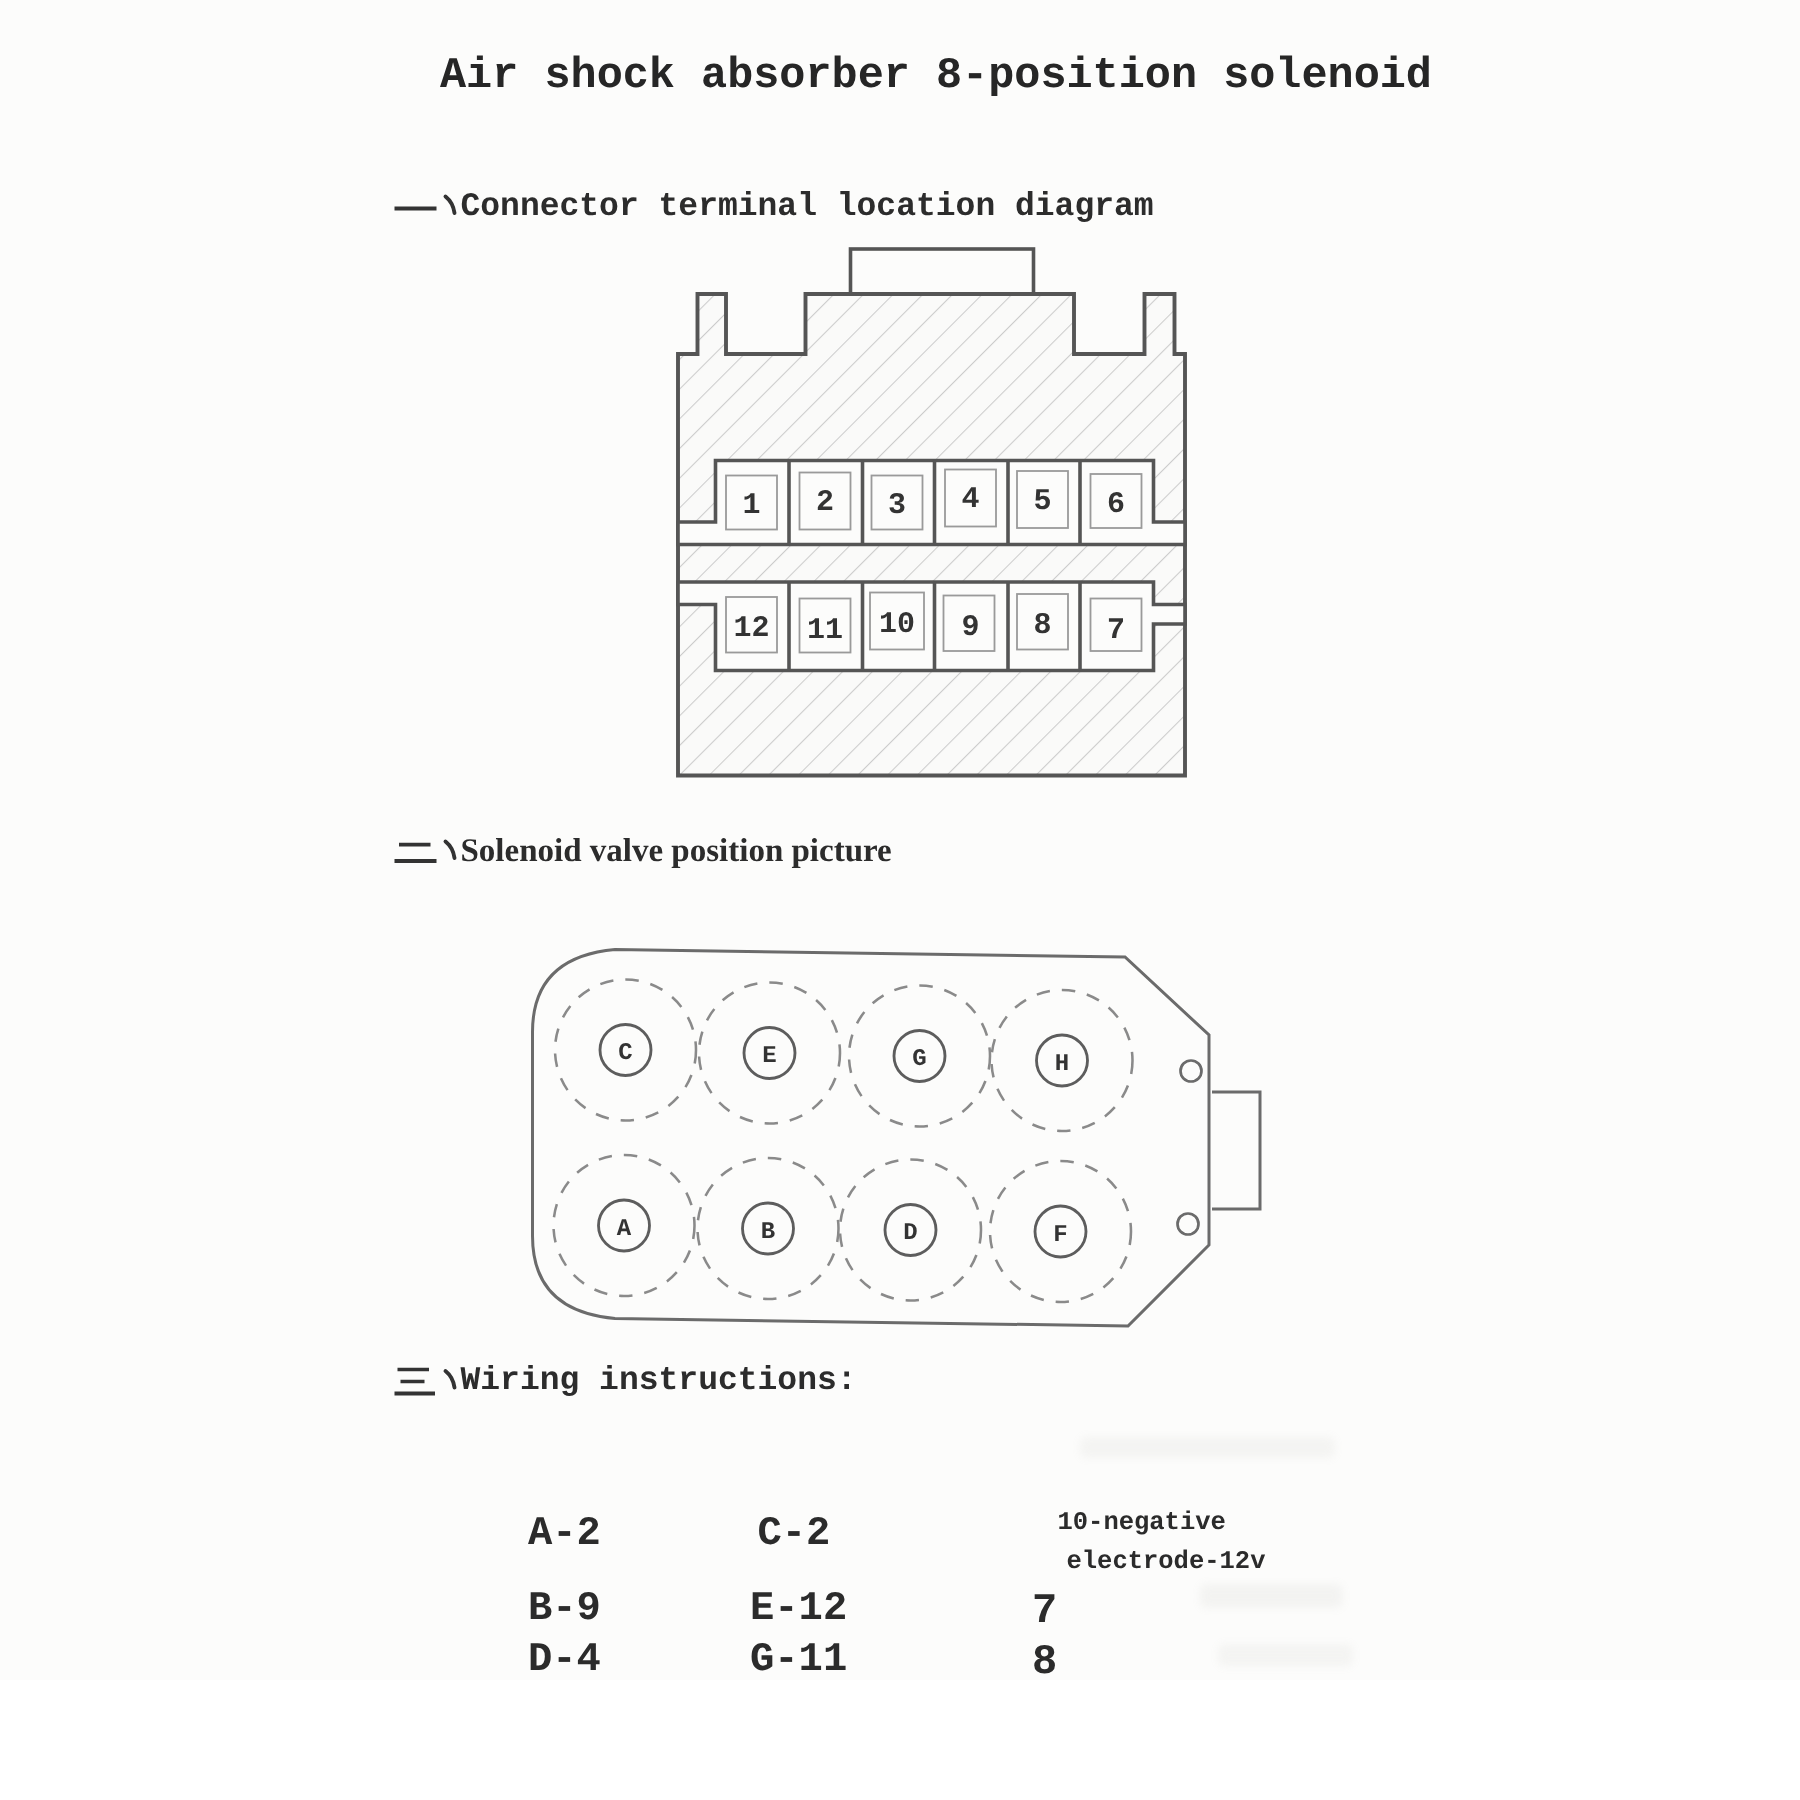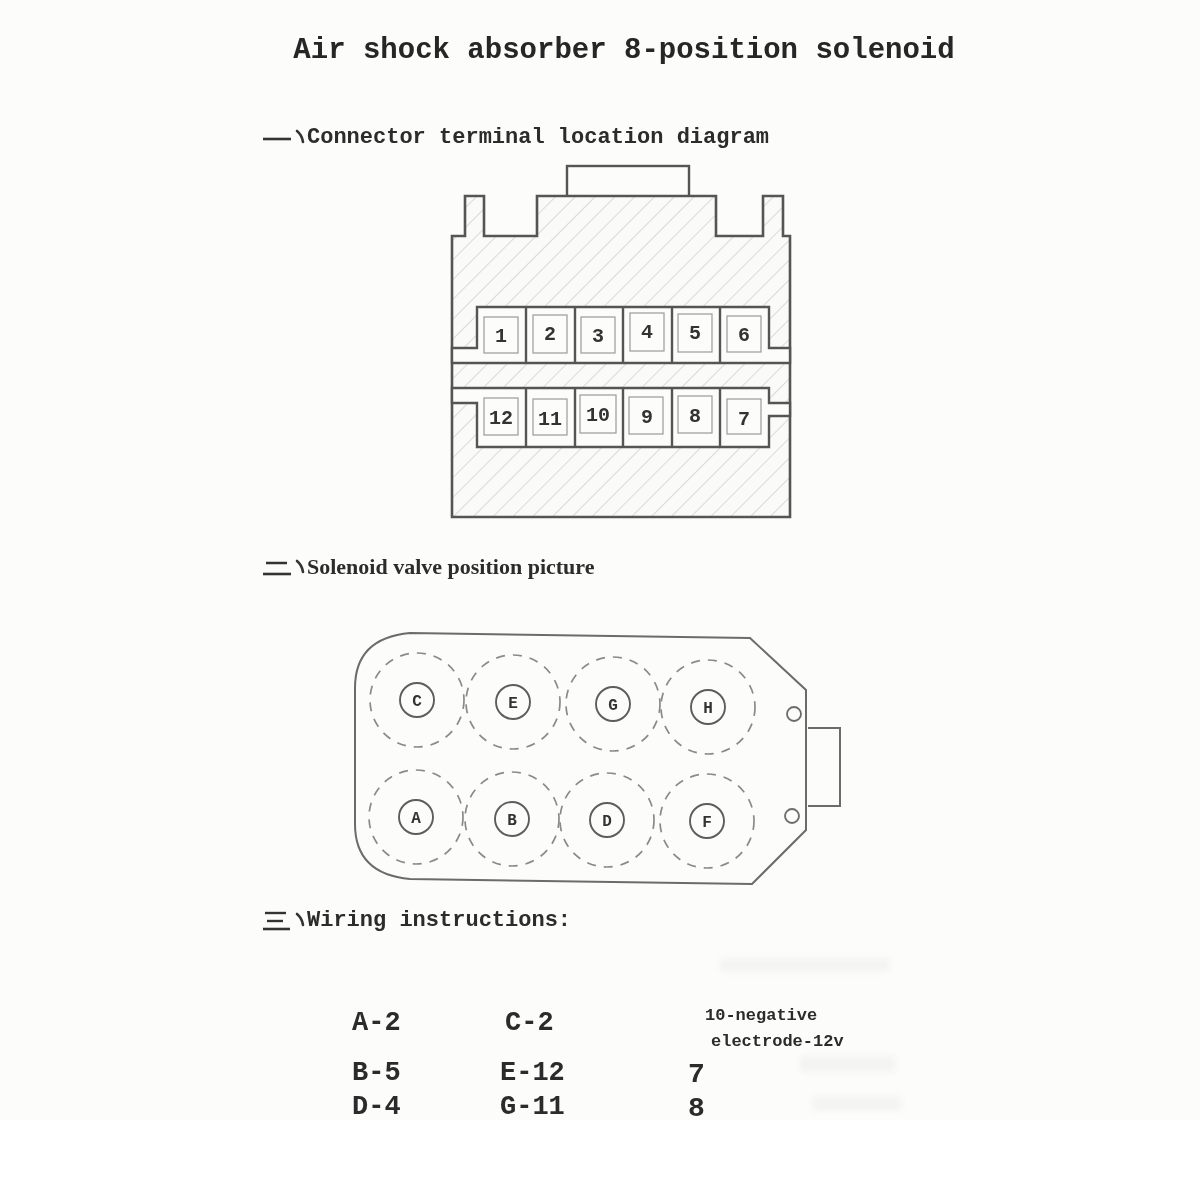--- a/index.html
+++ b/index.html
@@ -183,21 +183,21 @@
       <line x1="6" y1="16" x2="22" y2="16" stroke="#333" stroke-width="2.4"></line>
       <line x1="2" y1="24" x2="29" y2="24" stroke="#333" stroke-width="2.6"></line>
       <path d="M36 9 Q41 13 42 20" fill="none" stroke="#333" stroke-width="2.6" stroke-linecap="round"></path>
     </svg>
     <span>Wiring instructions:</span>
   </div>
 
   <div>
 
     <div class="wire-cell" style="left:352px; top:1008px;">A-2</div>
-    <div class="wire-cell" style="left:352px; top:1058px;">B-5</div>
+    <div class="wire-cell" style="left:352px; top:1058px;">B-9</div>
     <div class="wire-cell" style="left:352px; top:1092px;text-align:center;">D-4</div>
     <div class="wire-cell" style="left:352px; top:1124px;font-style:italic;">F-5</div>
 
     <div class="wire-cell" style="left:505px; top:1008px;">C-2</div>
     <div class="wire-cell" style="left:500px; top:1058px;">E-12</div>
     <div class="wire-cell" style="left:500px; top:1092px;">G-11</div>
     <div class="wire-cell" style="left:508px; top:1124px;">H-6</div>
 
     <div class="wire-note" style="left:705px; top:1003px;">10-negative</div>
     <div class="wire-note" style="left:671px; top:1029px;margin-left:40px;">electrode-12v</div>

